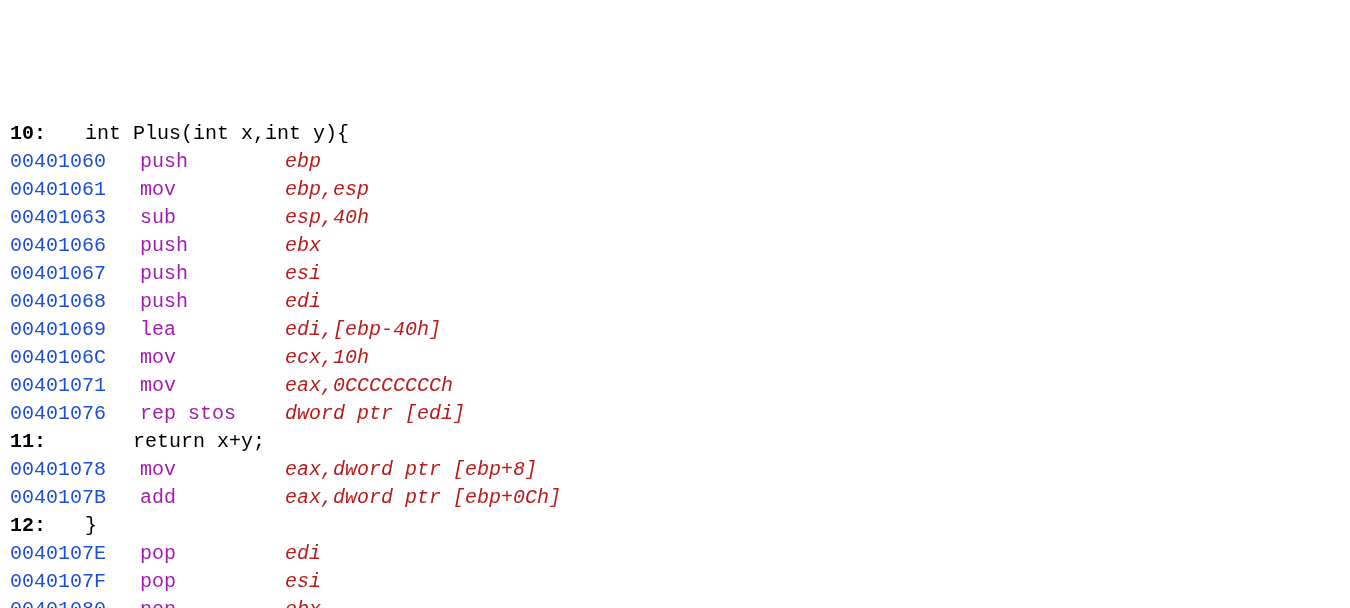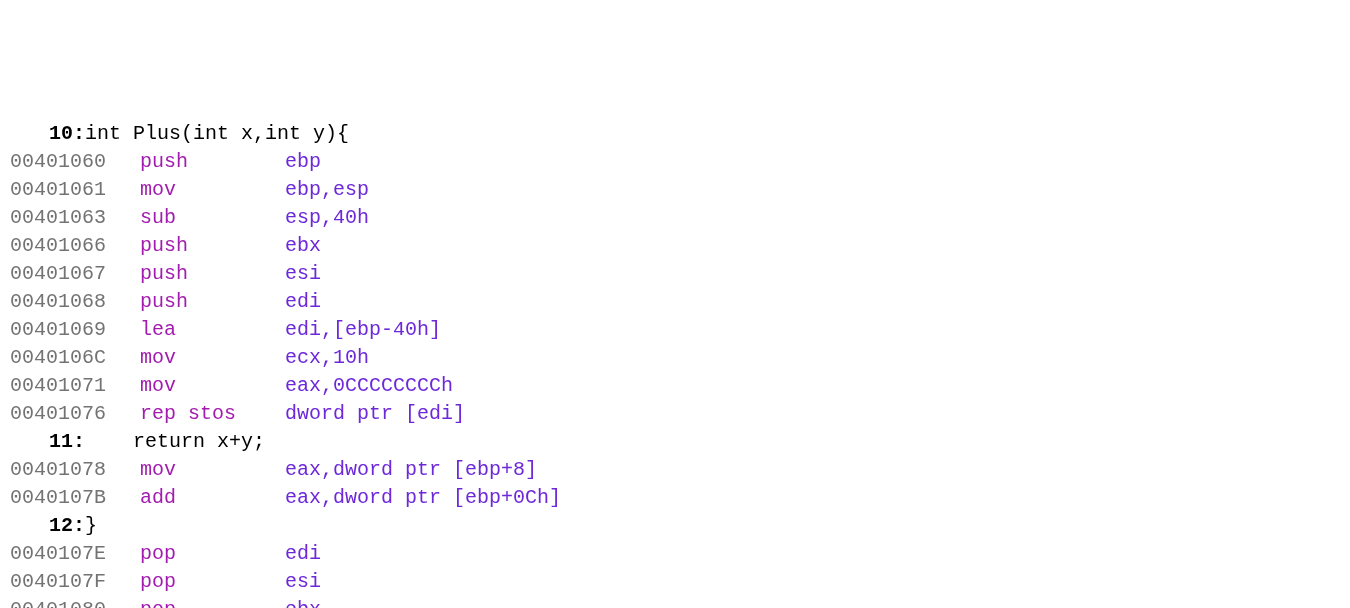--- a/index.html
+++ b/index.html
@@ -13,37 +13,37 @@
       font-size: 20px;
       line-height: 1.4;
       padding: 8px 10px;
       white-space: pre;
       color: #000000;
     }
     .line {
       display: flex;
     }
     .addr {
-      color: #737373;
+      color: #1d4ed8;
       width: 130px;
       flex-shrink: 0;
     }
     .mnemonic {
       color: #a21caf;
       width: 145px;
       flex-shrink: 0;
     }
     .operand {
-      color: #6d28d9;
+      color: #b91c1c;
+      font-style: italic;
     }
     .src-num {
       font-weight: bold;
       width: 75px;
       flex-shrink: 0;
-      text-align: right;
     }
     .src-code {
       font-weight: normal;
     }
   </style>
 </head>
 <body>
 
 
 

